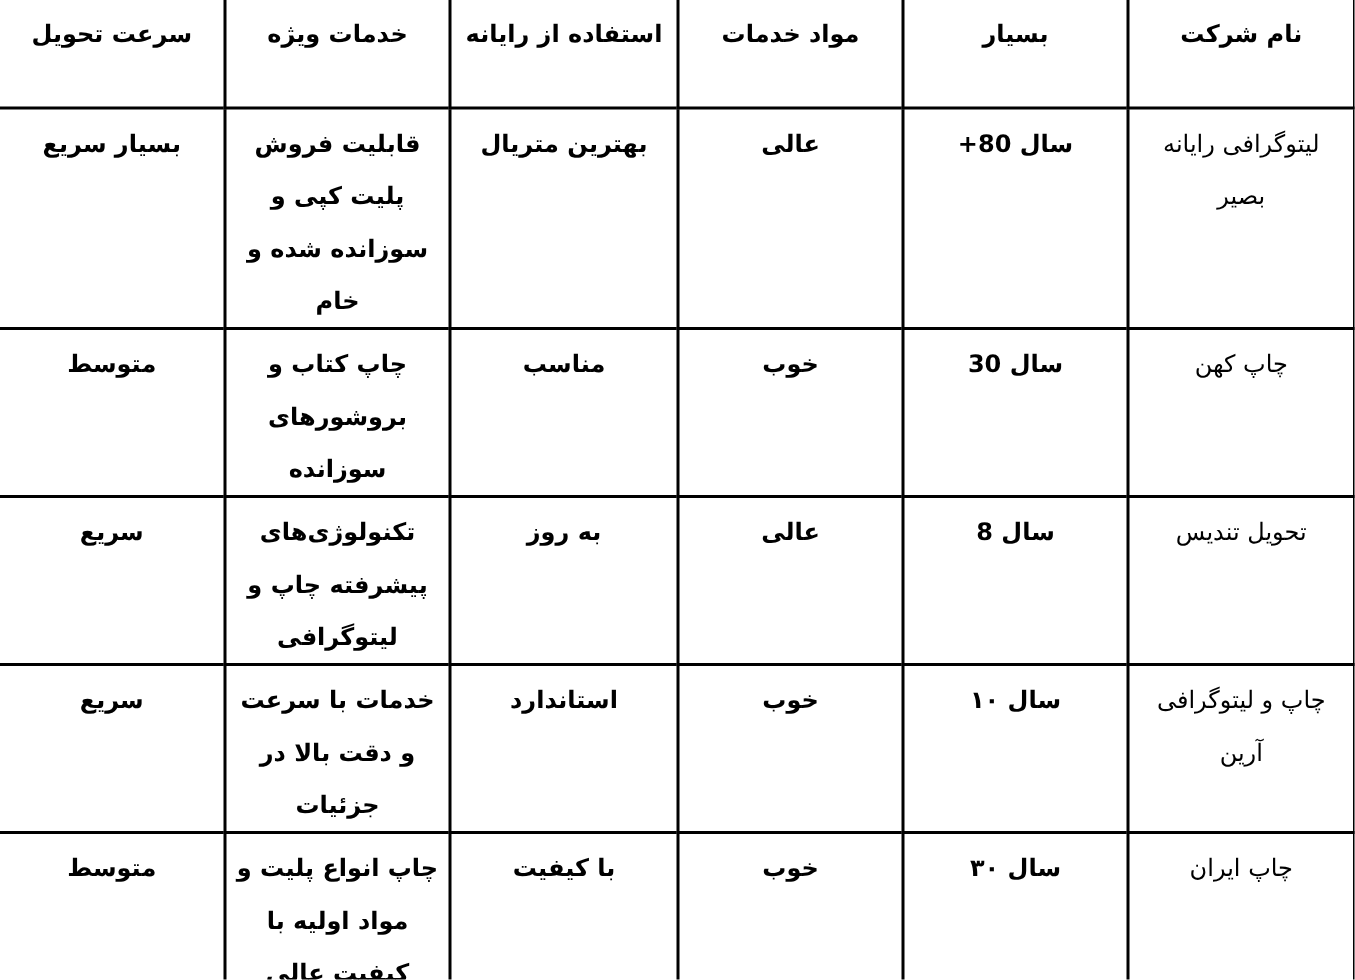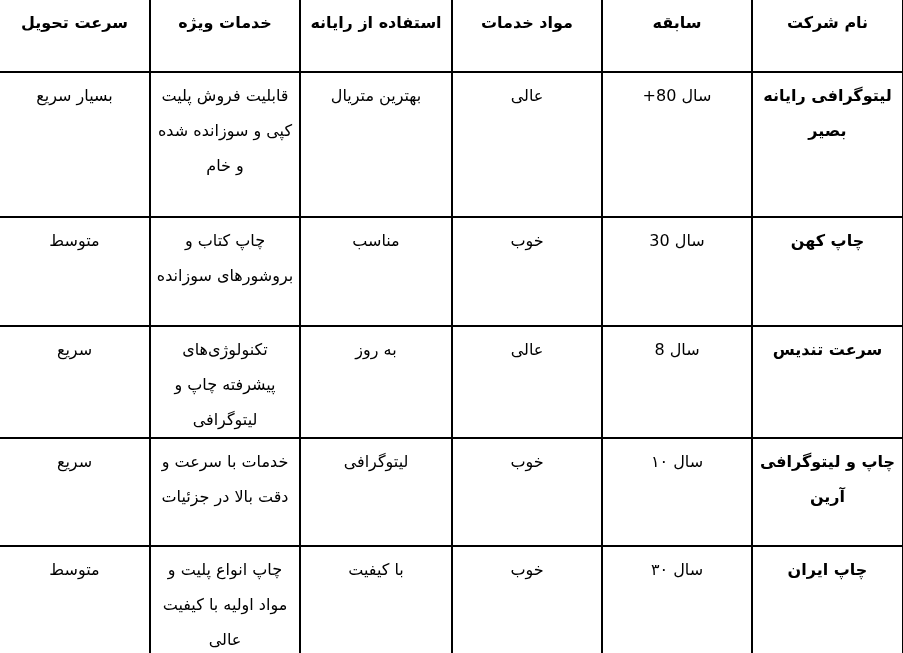--- a/index.html
+++ b/index.html
@@ -29,55 +29,55 @@
   table.cmp col.c-material { width: 152px; }
   table.cmp col.c-services { width: 150px; }
   table.cmp col.c-speed    { width: 150px; }
 
   table.cmp th, table.cmp td {
     border: 2px solid #000000;
     vertical-align: top;
     text-align: center;
     padding: 5px 4px 0 4px;
     line-height: 35px;
-    font-weight: normal;
+    font-weight: bold;
     overflow: hidden;
   }
   
   table.cmp tr.hdr th { border-top: none; }
   table.cmp th:last-child, table.cmp td:last-child { border-left: none; }
   table.cmp tr.last td { border-bottom: 3px solid #000000; }
 
   table.cmp tr.hdr    { height: 72px; }
   table.cmp tr.r0     { height: 145px; }
   table.cmp tr.r1     { height: 109px; }
   table.cmp tr.r2     { height: 110px; }
   table.cmp tr.r3     { height: 108px; }
   table.cmp tr.r4     { height: 104px; }
 
   table.cmp tr.hdr th { font-weight: bold; }
-  table.cmp td.company { font-weight: bold; }
+  table.cmp td.company { font-weight: normal; }
 </style>
 </head>
 <body>
 
 <div class="page">
   <table class="cmp">
     <colgroup>
       <col class="c-company">
       <col class="c-history">
       <col class="c-quality">
       <col class="c-material">
       <col class="c-services">
       <col class="c-speed">
     </colgroup>
     <tbody>
       <tr class="hdr">
         <th>نام شرکت</th>
-        <th>سابقه</th>
+        <th>بسیار</th>
         <th>مواد خدمات</th>
         <th>استفاده از رایانه</th>
         <th>خدمات ویژه</th>
         <th>سرعت تحویل</th>
       </tr>
 
       <tr class="r0">
         <td class="company">لیتوگرافی رایانه بصیر</td>
         <td>سال 80+</td>
         <td>عالی</td>
@@ -89,33 +89,33 @@
       <tr class="r1">
         <td class="company">چاپ کهن</td>
         <td>سال 30</td>
         <td>خوب</td>
         <td>مناسب</td>
         <td>چاپ کتاب و بروشورهای سوزانده</td>
         <td>متوسط</td>
       </tr>
 
       <tr class="r2">
-        <td class="company">سرعت تندیس</td>
+        <td class="company">تحویل تندیس</td>
         <td>سال 8</td>
         <td>عالی</td>
         <td>به روز</td>
         <td>تکنولوژی‌های پیشرفته چاپ و لیتوگرافی</td>
         <td>سریع</td>
       </tr>
 
       <tr class="r3">
         <td class="company">چاپ و لیتوگرافی آرین</td>
         <td>سال ۱۰</td>
         <td>خوب</td>
-        <td>لیتوگرافی</td>
+        <td>استاندارد</td>
         <td>خدمات با سرعت و دقت بالا در جزئیات</td>
         <td>سریع</td>
       </tr>
 
       <tr class="r4 last">
         <td class="company">چاپ ایران</td>
         <td>سال ۳۰</td>
         <td>خوب</td>
         <td>با کیفیت</td>
         <td>چاپ انواع پلیت و مواد اولیه با کیفیت عالی</td>

